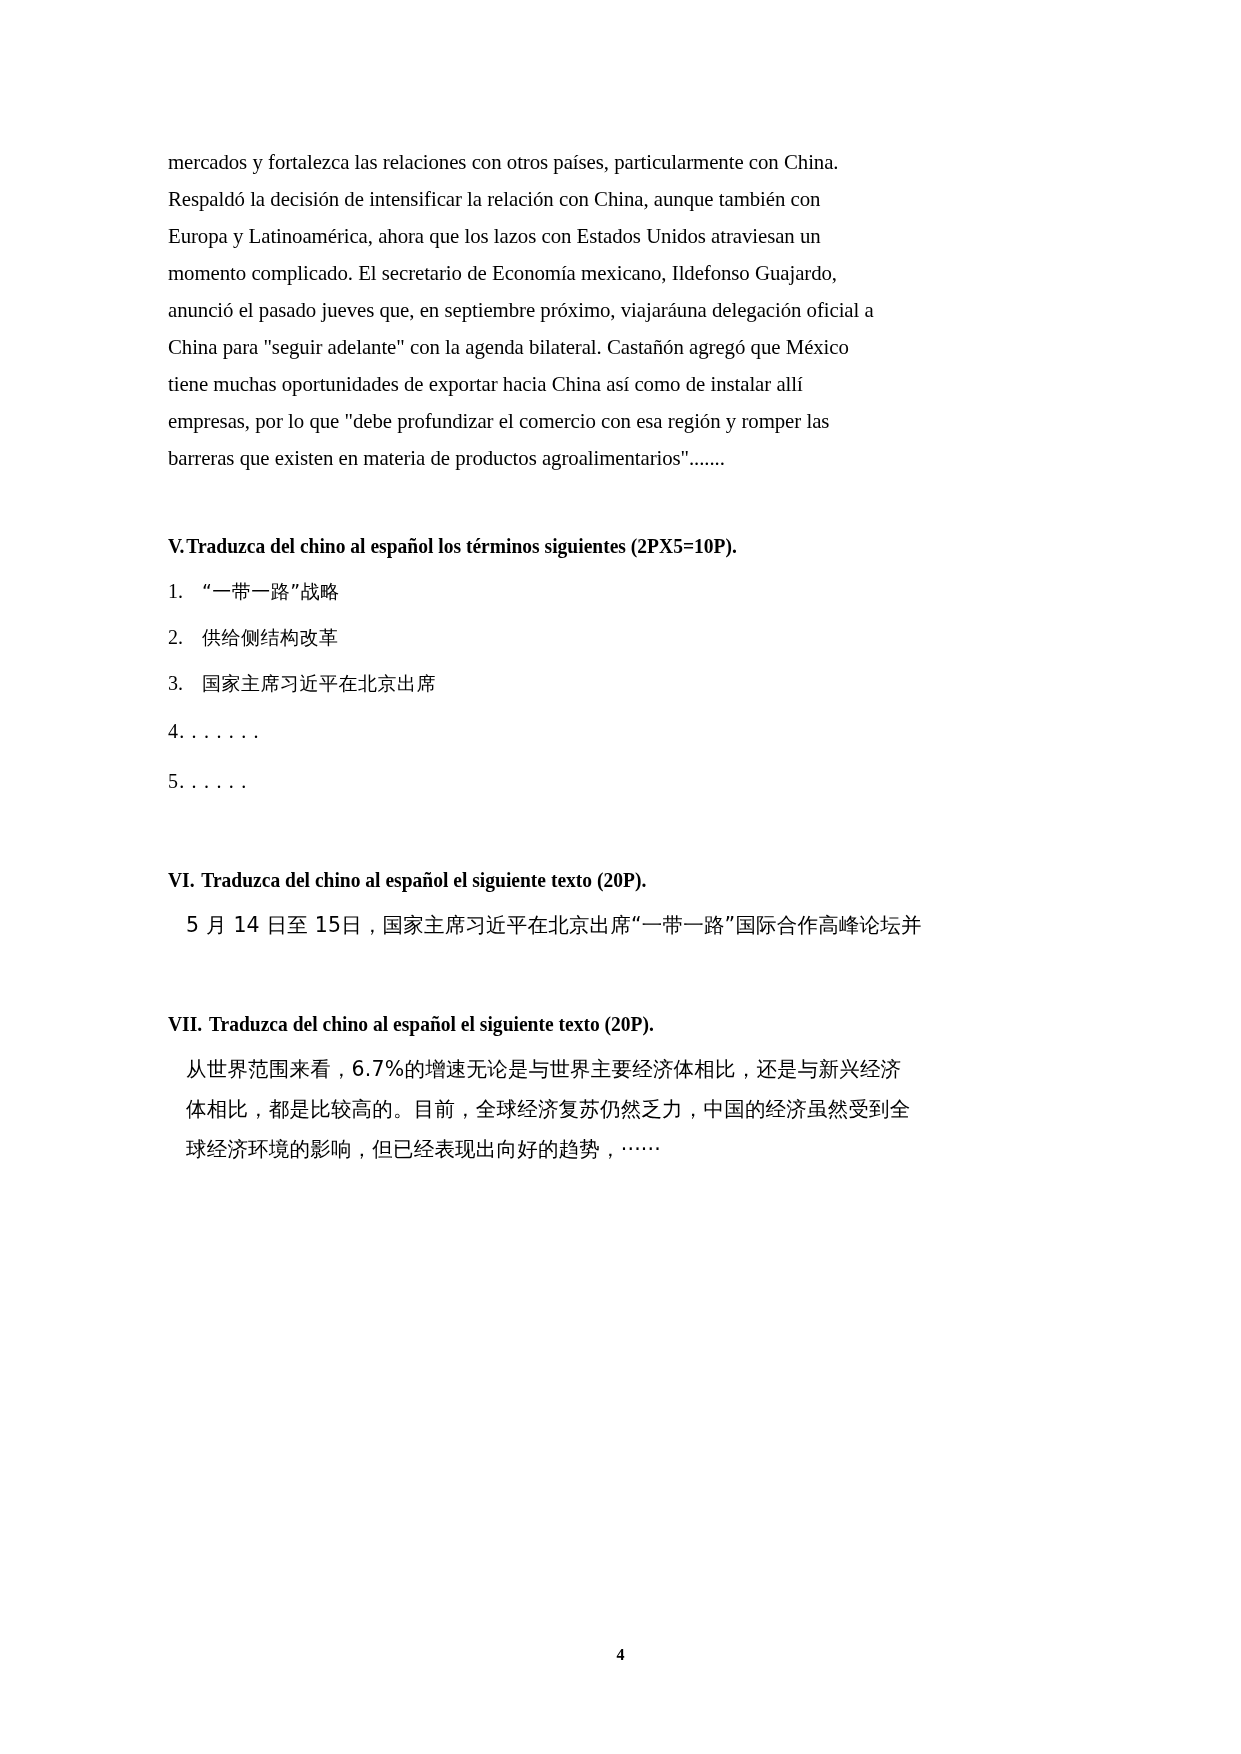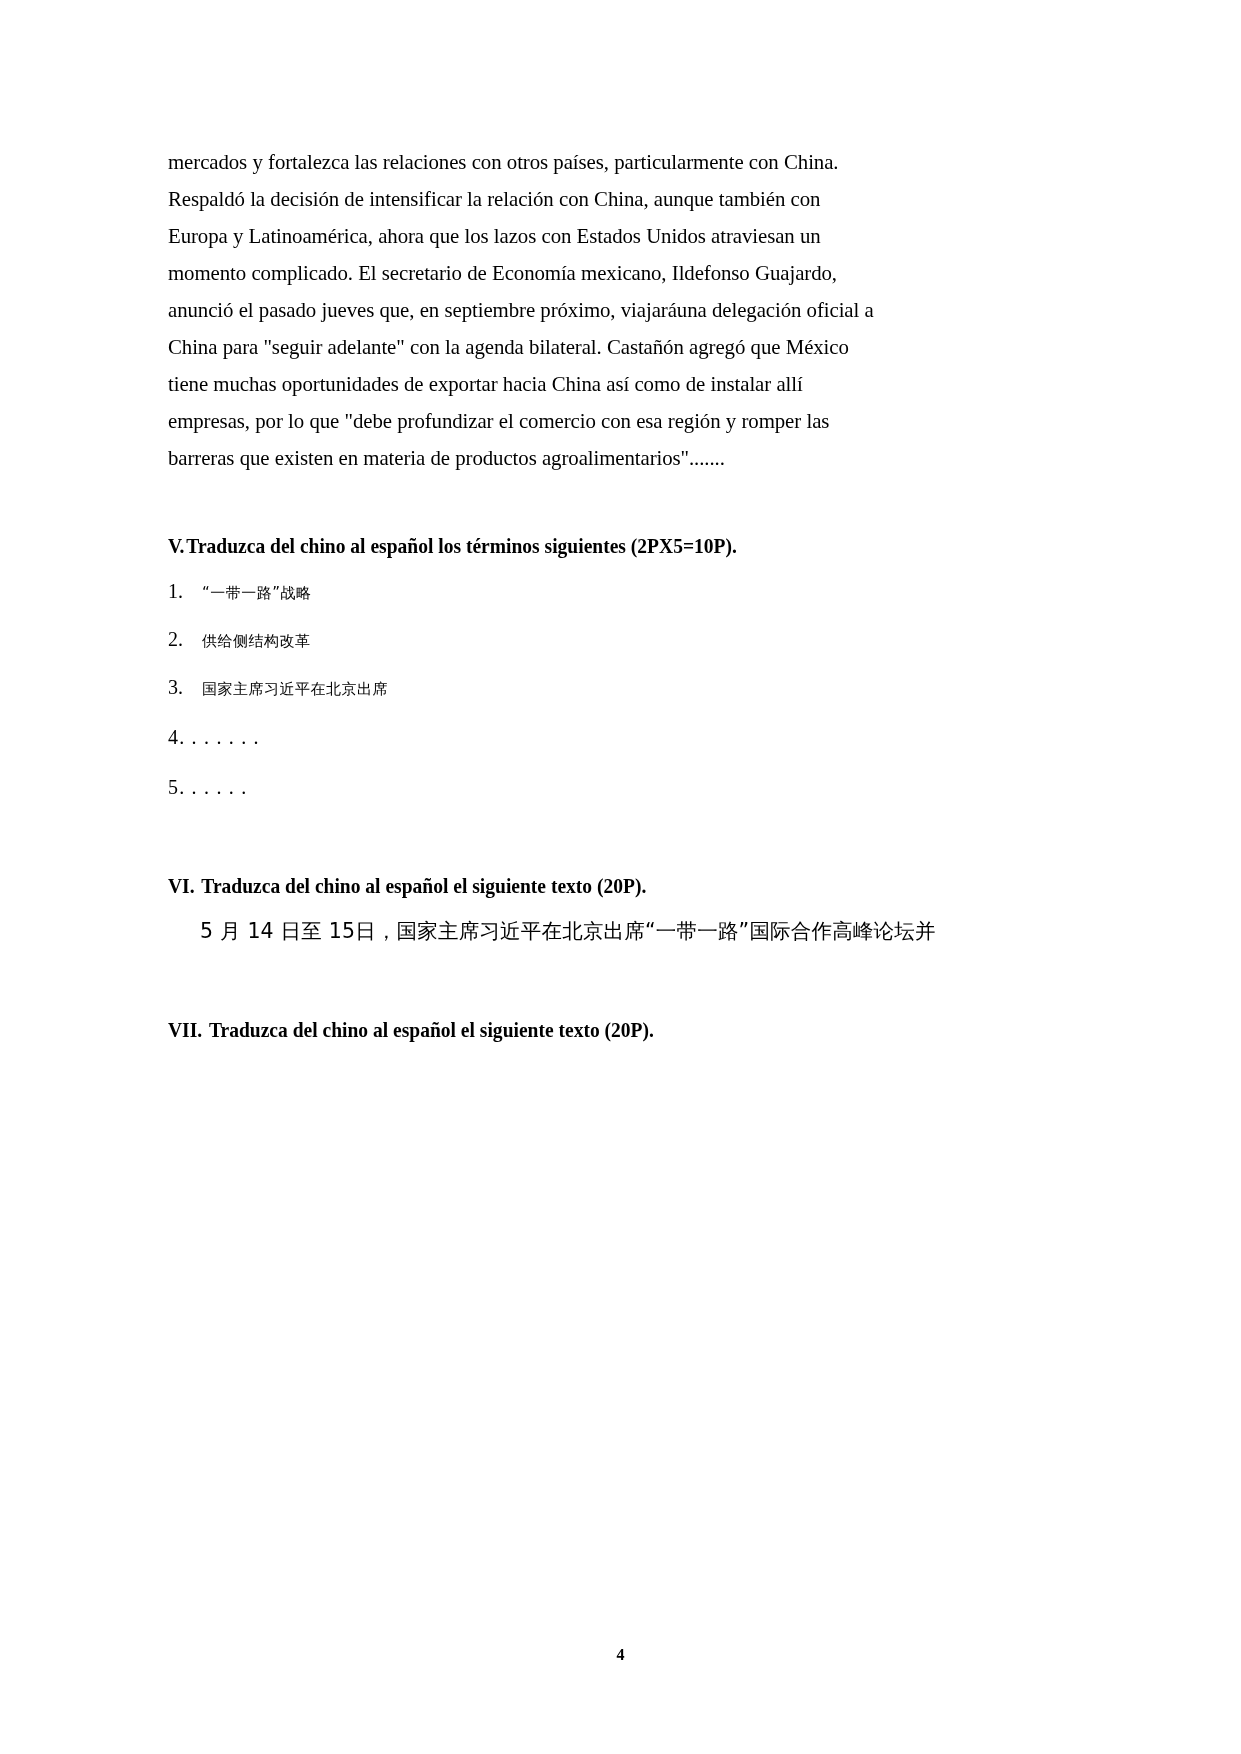--- a/index.html
+++ b/index.html
@@ -74,21 +74,21 @@
     margin: 0;
   }
   .term-num {
     font-family: "Liberation Serif", "DejaVu Serif", serif;
     font-size: 20px;
     width: 34px;
     flex: 0 0 34px;
   }
   .term-text {
     font-family: "DejaVu Sans", "Liberation Sans", sans-serif;
-    font-size: 15px;
+    font-size: 19px;
     letter-spacing: 0.5px;
   }
   .dots-item {
     font-family: "Liberation Serif", "DejaVu Serif", serif;
     font-size: 20px;
     line-height: 28px;
     letter-spacing: 1.2px;
   }
 
   
@@ -97,21 +97,20 @@
     font-size: 20.5px;
     line-height: 40px;
     margin: 0;
     padding-left: 18px;
     text-align: justify;
     letter-spacing: 0.2px;
   }
   .cn-block .ln {
     display: block;
     white-space: nowrap;
-    margin-left: 14px;
   }
 
   .spacer-lg { height: 54px; }
   .spacer-sm { height: 16px; }
   .spacer-xs { height: 10px; }
 
   
   .footer {
     position: absolute;
     left: 0;
@@ -181,17 +180,22 @@
 
     <div class="spacer-lg"></div>
     <div class="spacer-xs"></div>
 
     <div class="heading">
       <span class="rn">VII.</span>&nbsp;<span>Traduzca del chino al español el siguiente texto (20P).</span>
     </div>
 
     <div class="spacer-xs"></div>
 
+    <div class="cn-block">
+      <span class="ln">从世界范围来看，6.7%的增速无论是与世界主要经济体相比，还是与新兴经济</span>
+      <span class="ln">体相比，都是比较高的。目前，全球经济复苏仍然乏力，中国的经济虽然受到全</span>
+      <span class="ln">球经济环境的影响，但已经表现出向好的趋势，······</span>
+    </div>
 
   </div>
 
   <div class="footer">4</div>
 </div>
 
 </body></html>

